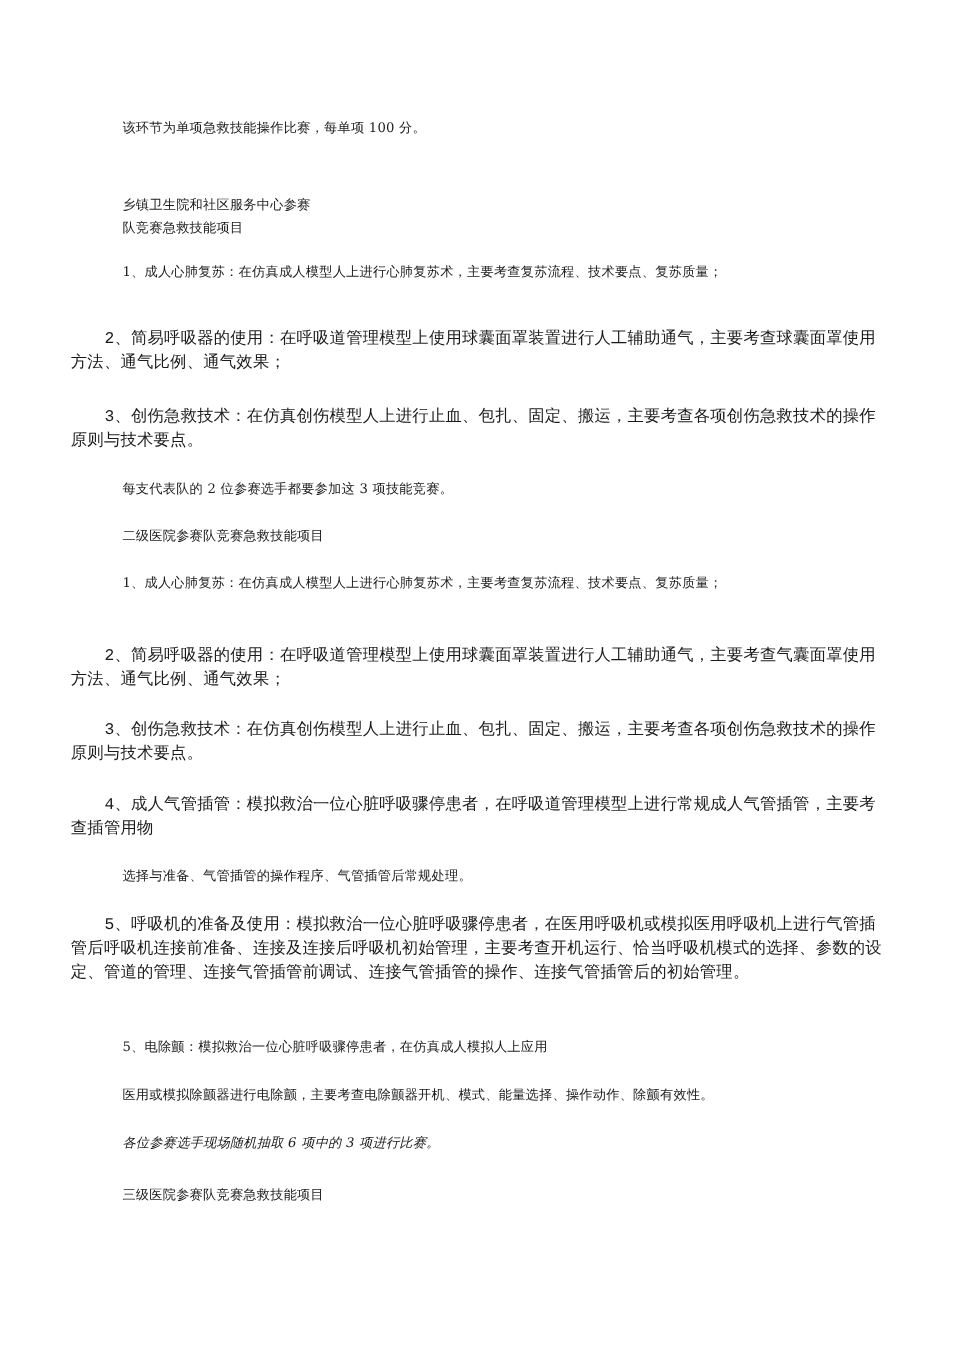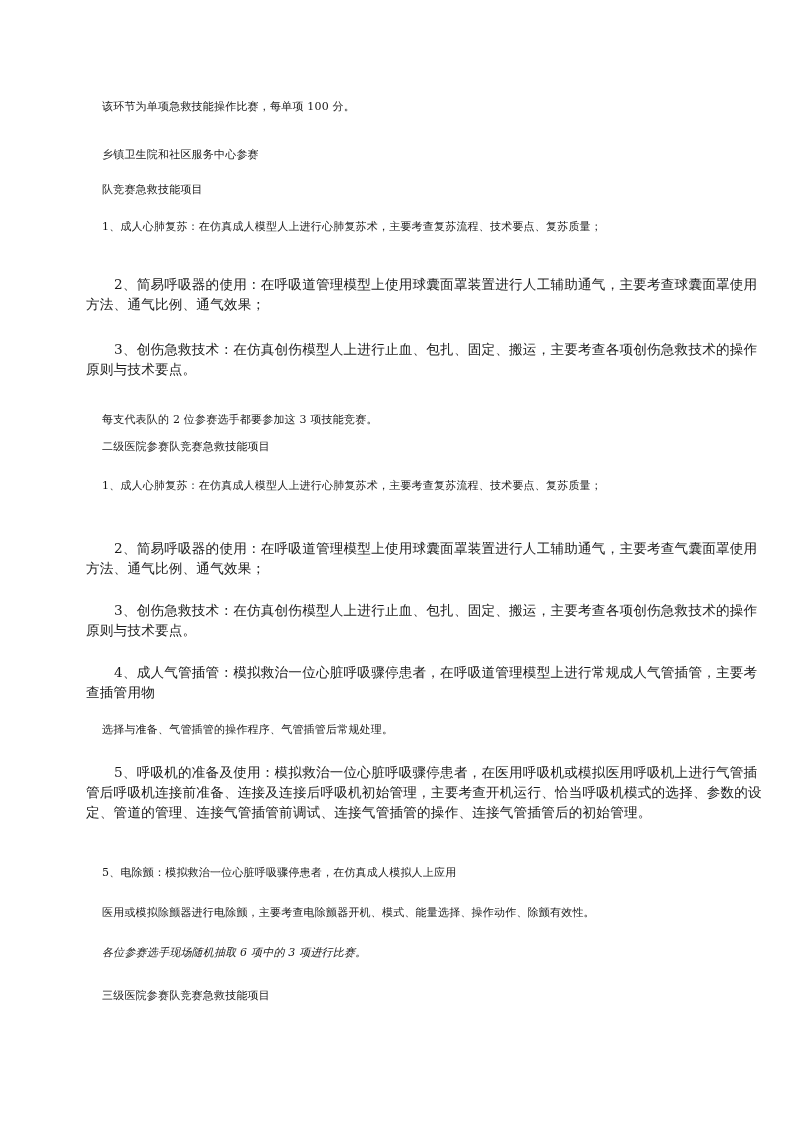--- a/index.html
+++ b/index.html
@@ -1,31 +1,31 @@
 <!DOCTYPE html>
 <html><head>
 <meta charset="utf-8">
 <style>
   html, body { margin: 0; padding: 0; background: #ffffff; }
   body { width: 800px; height: 1132px; position: relative; overflow: hidden;
          font-family: "DejaVu Serif", "Liberation Serif", serif; color: #1a1a1a; }
   .line { position: absolute; font-size: 11px; line-height: 20px; white-space: nowrap; letter-spacing: 0.2px; }
-  .para { position: absolute; left: 86px; width: 676px; font-size: 13.6px; line-height: 20px; text-indent: 28px; letter-spacing: 0.2px; }
+  .para { position: absolute; left: 59px; width: 676px; font-size: 13.6px; line-height: 20px; text-indent: 28px; letter-spacing: 0.2px; font-family: Liberation Mono, monospace; }
 </style>
 </head>
 <body>
 
 <div>
   <div class="line" style="left:102px; top:97px;">该环节为单项急救技能操作比赛，每单项 100 分。</div>
-  <div class="line" style="left:102px; top:145px;">乡镇卫生院和社区服务中心参赛</div>
+  <div class="line" style="left:102px; top:161px;">乡镇卫生院和社区服务中心参赛</div>
   <div class="line" style="left:102px; top:180px;text-align:center;">队竞赛急救技能项目</div>
   <div class="line" style="left:102px; top:217px;">1、成人心肺复苏：在仿真成人模型人上进行心肺复苏术，主要考查复苏流程、技术要点、复苏质量；</div>
   <div class="para" style="top:274px;">2、简易呼吸器的使用：在呼吸道管理模型上使用球囊面罩装置进行人工辅助通气，主要考查球囊面罩使用方法、通气比例、通气效果；</div>
   <div class="para" style="top:339px;">3、创伤急救技术：在仿真创伤模型人上进行止血、包扎、固定、搬运，主要考查各项创伤急救技术的操作原则与技术要点。</div>
-  <div class="line" style="left:102px; top:410px;text-align:right;">每支代表队的 2 位参赛选手都要参加这 3 项技能竞赛。</div>
+  <div class="line" style="left:102px; top:398px;text-align:right;">每支代表队的 2 位参赛选手都要参加这 3 项技能竞赛。</div>
   <div class="line" style="left:102px; top:437px;">二级医院参赛队竞赛急救技能项目</div>
   <div class="line" style="left:102px; top:476px;">1、成人心肺复苏：在仿真成人模型人上进行心肺复苏术，主要考查复苏流程、技术要点、复苏质量；</div>
   <div class="para" style="top:538px;">2、简易呼吸器的使用：在呼吸道管理模型上使用球囊面罩装置进行人工辅助通气，主要考查气囊面罩使用方法、通气比例、通气效果；</div>
   <div class="para" style="top:600px;">3、创伤急救技术：在仿真创伤模型人上进行止血、包扎、固定、搬运，主要考查各项创伤急救技术的操作原则与技术要点。</div>
   <div class="para" style="top:662px;">4、成人气管插管：模拟救治一位心脏呼吸骤停患者，在呼吸道管理模型上进行常规成人气管插管，主要考查插管用物</div>
   <div class="line" style="left:102px; top:720px;text-align:center;">选择与准备、气管插管的操作程序、气管插管后常规处理。</div>
   <div class="para" style="top:762px;">5、呼吸机的准备及使用：模拟救治一位心脏呼吸骤停患者，在医用呼吸机或模拟医用呼吸机上进行气管插管后呼吸机连接前准备、连接及连接后呼吸机初始管理，主要考查开机运行、恰当呼吸机模式的选择、参数的设定、管道的管理、连接气管插管前调试、连接气管插管的操作、连接气管插管后的初始管理。</div>
   <div class="line" style="left:102px; top:863px;">5、电除颤：模拟救治一位心脏呼吸骤停患者，在仿真成人模拟人上应用</div>
   <div class="line" style="left:102px; top:903px;">医用或模拟除颤器进行电除颤，主要考查电除颤器开机、模式、能量选择、操作动作、除颤有效性。</div>
   <div class="line" style="left:102px; top:943px;font-style:italic;">各位参赛选手现场随机抽取 6 项中的 3 项进行比赛。</div>

